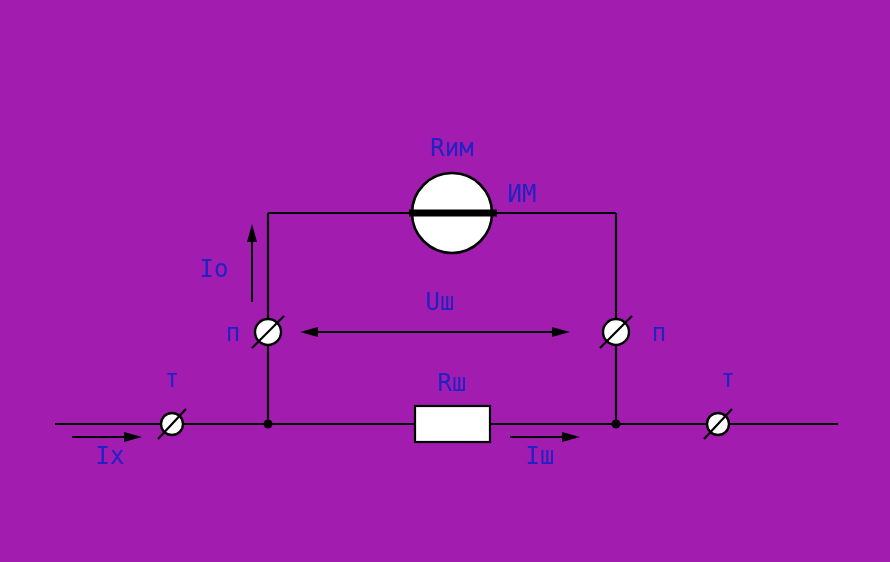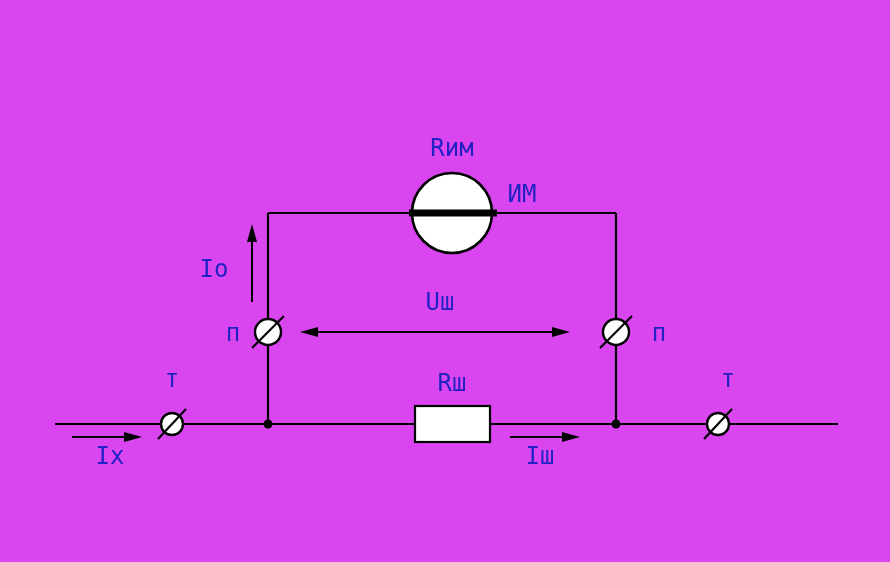--- a/index.html
+++ b/index.html
@@ -4,21 +4,21 @@
 <style>
   html, body {
     margin: 0;
     padding: 0;
     background: #ffffff;
   }
   .canvas {
     position: relative;
     width: 890px;
     height: 562px;
-    background: #d946ef;
+    background: #a21caf;
     overflow: hidden;
   }
   svg {
     display: block;
   }
   .wire {
     stroke: #000000;
     stroke-width: 2.2;
     fill: none;
   }

